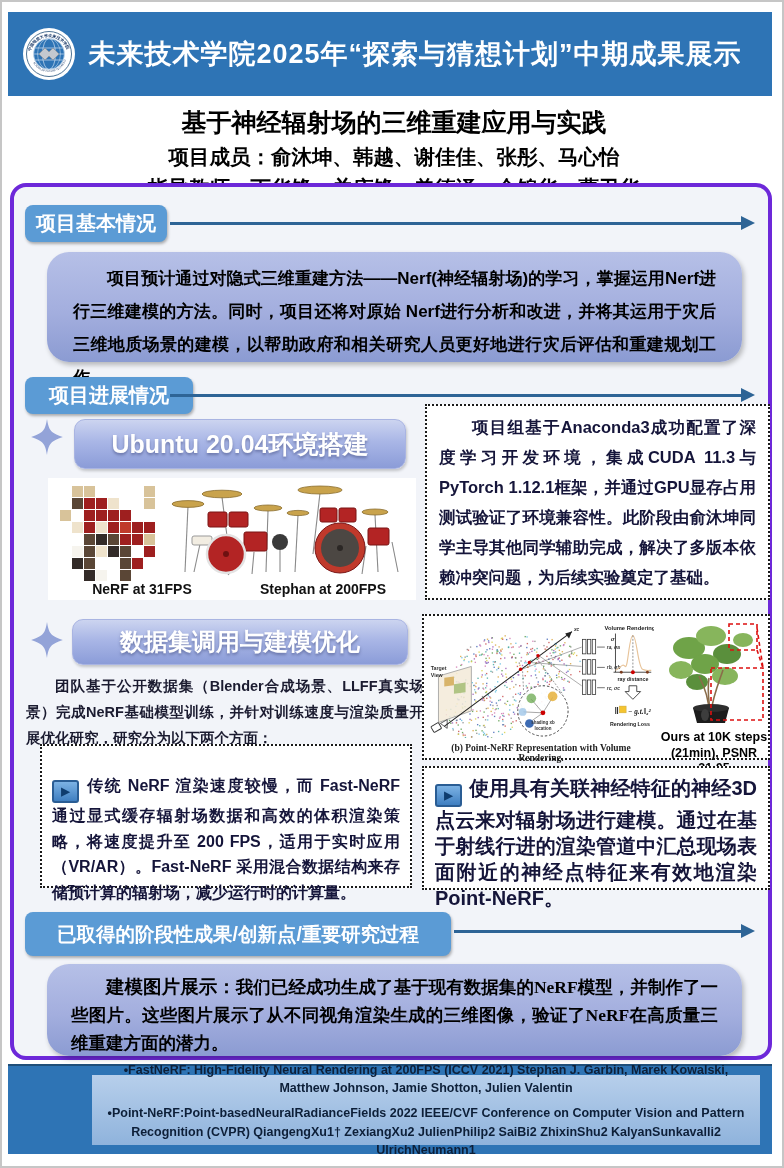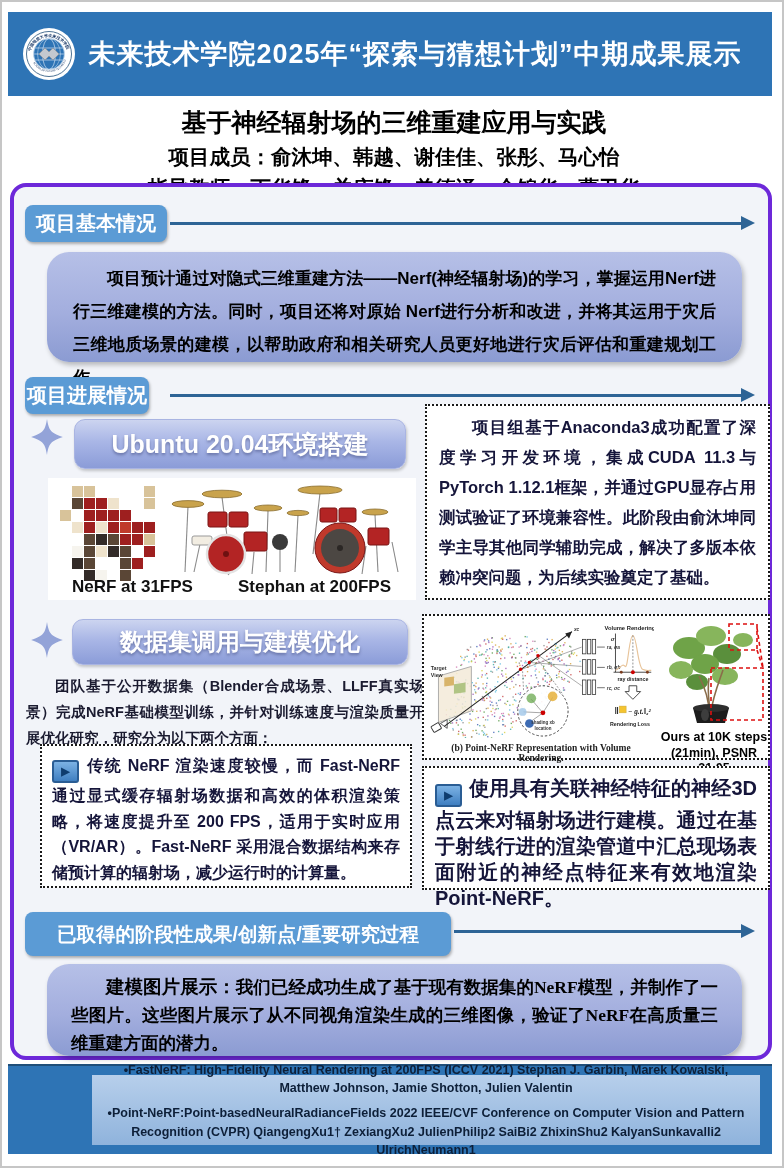--- a/index.html
+++ b/index.html
@@ -33,21 +33,21 @@
              color:#fff;font-weight:bold;display:flex;align-items:center;justify-content:center;
              text-shadow:0 2px 3px rgba(70,80,130,.6);box-shadow:1px 2px 3px rgba(0,0,0,.2);}
   .dashed{position:absolute;box-sizing:border-box;border:2px dotted #1a1a1a;background:#fff;
           color:#15153a;font-weight:bold;}
   .dashed p{margin:0;text-align:justify;}
   .play{display:inline-block;width:23px;height:19px;border:2px solid #2a5d94;border-radius:3px;
         background:linear-gradient(180deg,#7cb2e4,#3f7fc1);color:#0e3c6e;font-size:11px;line-height:19px;
         text-align:center;vertical-align:-4px;margin-right:7px;}
   .play::before{content:'▶';}
   .figpanel{position:absolute;background:#fff;}
-  .figcap{position:absolute;font-weight:bold;font-size:17px;color:#111;text-align:left;margin-top:28px;}
+  .figcap{position:absolute;font-weight:bold;font-size:14px;color:#111;text-align:center;margin-top:28px;}
   .intro{position:absolute;margin:0;color:#1b1b30;font-weight:bold;font-size:14.5px;line-height:26px;
          text-indent:2em;text-align:justify;}
   
   .fig1cap{font-family:"Liberation Serif",serif;font-size:9.5px;color:#222;text-align:center;margin-top:1px;}
   .plantcap{font-weight:bold;font-size:12.5px;color:#000;text-align:center;line-height:1.25;margin-top:2px;}
   
   .refbanner{position:absolute;left:6px;top:1062px;width:764px;height:88px;background:#2e74b5;
              border-top:2px solid #1f4e79;}
   .ref-label{position:absolute;left:12px;top:8px;width:66px;font-size:30px;line-height:36px;
              font-weight:bold;color:#0b0b0b;letter-spacing:3px;}
@@ -88,21 +88,21 @@
   </div>
 
   <div class="container">
 
     <div class="sec-label" style="left:11px;top:18px;width:142px;height:37px;font-size:20px;">项目基本情况</div>
     <div class="arrow" style="left:156px;top:35px;width:572px;"></div>
     <div class="gbox" style="left:33px;top:65px;width:695px;height:110px;">
       <p>项目预计通过对隐式三维重建方法——Nerf(神经辐射场)的学习，掌握运用Nerf进行三维建模的方法。同时，项目还将对原始 Nerf进行分析和改进，并将其运用于灾后三维地质场景的建模，以帮助政府和相关研究人员更好地进行灾后评估和重建规划工作。</p>
     </div>
 
-    <div class="sec-label" style="left:11px;top:190px;width:124px;height:37px;font-size:20px;">项目进展情况</div>
+    <div class="sec-label" style="left:11px;top:190px;width:168px;height:37px;font-size:20px;">项目进展情况</div>
     <div class="arrow" style="left:156px;top:207px;width:572px;"></div>
 
     <svg class="star" style="left:14px;top:231px;" width="38" height="38" viewBox="0 0 36 36">
       <path d="M18 1 C19.8 12 21.5 14 33 18 C21.5 22 19.8 24 18 35 C16.2 24 14.5 22 3 18 C14.5 14 16.2 12 18 1 Z" fill="#93a3d8"></path>
     </svg>
     <div class="minititle" style="left:60px;top:232px;width:332px;height:50px;font-size:25px;">Ubuntu 20.04环境搭建</div>
 
     <div class="figpanel" style="left:34px;top:291px;width:368px;height:122px;">
       <div id="mosaic" style="position:absolute;left:12px;top:8px;width:108px;height:96px;">
           <div style="position: absolute; left: 12px; top: 0px; width: 11px; height: 11px; background: rgb(216, 195, 154);"></div>
@@ -192,21 +192,21 @@
       <p style="font-size:16.5px;line-height:30px;text-indent:2em;">项目组基于Anaconda3成功配置了深度学习开发环境，集成CUDA 11.3与PyTorch 1.12.1框架，并通过GPU显存占用测试验证了环境兼容性。此阶段由俞沐坤同学主导其他同学辅助完成，解决了多版本依赖冲突问题，为后续实验奠定了基础。</p>
     </div>
 
     <svg class="star" style="left:14px;top:434px;" width="38" height="38" viewBox="0 0 36 36">
       <path d="M18 1 C19.8 12 21.5 14 33 18 C21.5 22 19.8 24 18 35 C16.2 24 14.5 22 3 18 C14.5 14 16.2 12 18 1 Z" fill="#93a3d8"></path>
     </svg>
     <div class="minititle" style="left:58px;top:432px;width:336px;height:46px;font-size:24px;">数据集调用与建模优化</div>
     <p class="intro" style="left:12px;top:486px;width:398px;">团队基于公开数据集（Blender合成场景、LLFF真实场景）完成NeRF基础模型训练，并针对训练速度与渲染质量开展优化研究，研究分为以下两个方面：</p>
 
     <div class="dashed" style="left:26px;top:557px;width:372px;height:144px;padding:7px 10px;">
-      <p style="font-size:16px;line-height:25.5px;"><span class="play"></span><span>传统 NeRF 渲染速度较慢，而 Fast-NeRF 通过显式缓存辐射场数据和高效的体积渲染策略，将速度提升至 200 FPS，适用于实时应用（VR/AR）。Fast-NeRF 采用混合数据结构来存储预计算的辐射场，减少运行时的计算量。</span></p>
+      <p style="font-size:16px;line-height:25.5px;margin-top:20px;"><span class="play"></span><span>传统 NeRF 渲染速度较慢，而 Fast-NeRF 通过显式缓存辐射场数据和高效的体积渲染策略，将速度提升至 200 FPS，适用于实时应用（VR/AR）。Fast-NeRF 采用混合数据结构来存储预计算的辐射场，减少运行时的计算量。</span></p>
     </div>
 
     <div class="dashed" style="left:408px;top:427px;width:348px;height:146px;padding:4px;">
       <div style="display:flex;gap:5px;">
         <div style="width:226px;">
           <svg id="pnfig" width="226" height="118" viewBox="0 0 232 122">
             <g id="cloud">
                 <rect x="93.3" y="67.3" width="1.4" height="1.4" fill="#c94f4f" fill-opacity="0.85"></rect>
                 <rect x="119.0" y="87.4" width="1.4" height="1.4" fill="#4668b8" fill-opacity="0.85"></rect>
                 <rect x="84.2" y="23.9" width="1.4" height="1.4" fill="#d9a441" fill-opacity="0.85"></rect>

